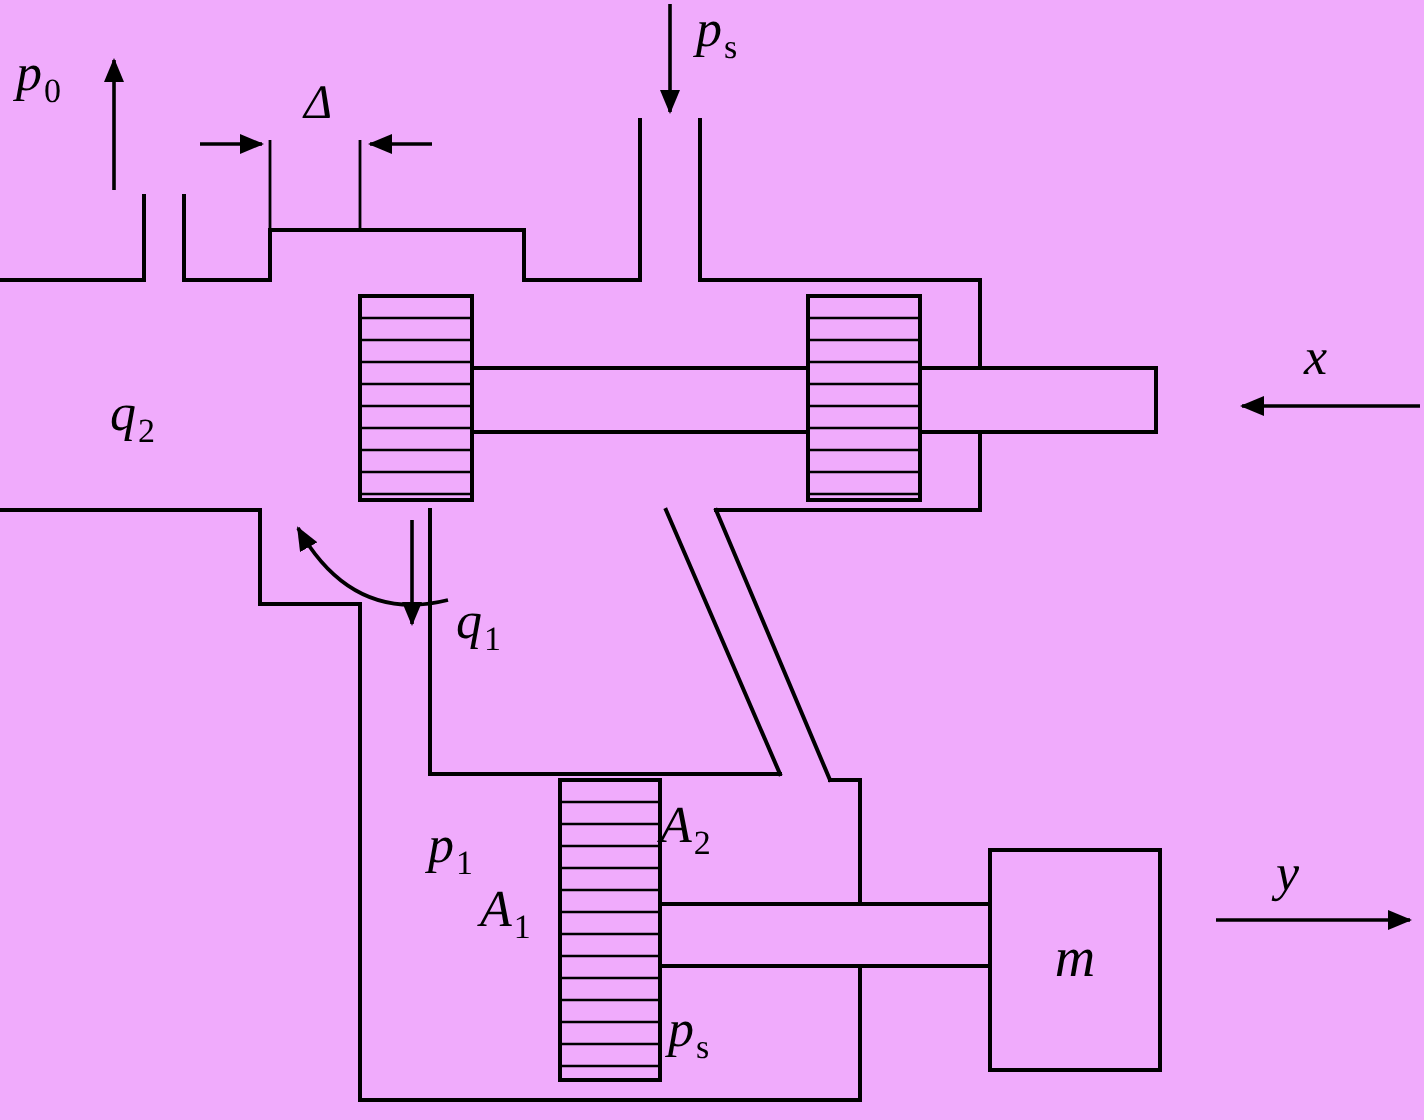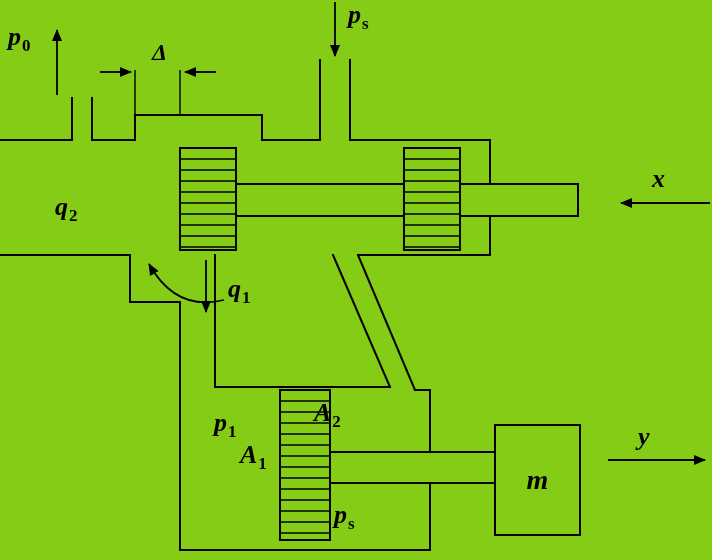--- a/index.html
+++ b/index.html
@@ -1,22 +1,21 @@
 <!DOCTYPE html>
 <html><head>
 <meta charset="utf-8">
 <style>
   html,body{margin:0;padding:0;background:#ffffff;}
   .stage{
     position:relative;
     width:712px;height:560px;
-    background:#84cc16;
+    background:#f0abfc;
     font-family:"Liberation Serif", serif;
     overflow:hidden;
-    font-weight:bold;
   }
   .stage svg{position:absolute;left:0;top:0;}
   .outline{stroke:#000;stroke-width:2;fill:none;stroke-linecap:square;}
   .thin{stroke:#000;stroke-width:1.4;fill:none;}
   .arrowline{stroke:#000;stroke-width:1.8;fill:none;}
   .hatchg{stroke:#000;stroke-width:1.3;fill:none;}
   .hatchg rect{stroke-width:2;}
   .lbl{
     position:absolute;
     color:#000;
@@ -136,29 +135,29 @@
   </div>
 
   <div class="lbl" style="left:55px;top:194px">
     <span>q</span><span class="sub">2</span>
   </div>
 
   <div class="lbl" style="left:652px;top:166px">
     <span>x</span>
   </div>
 
-  <div class="lbl" style="left:228px;top:276px">
+  <div class="lbl" style="left:228px;top:298px">
     <span>q</span><span class="sub">1</span>
   </div>
 
   <div class="lbl" style="left:214px;top:410px">
     <span>p</span><span class="sub">1</span>
   </div>
 
-  <div class="lbl" style="left:314px;top:400px">
+  <div class="lbl" style="left:330px;top:400px">
     <span>A</span><span class="sub">2</span>
   </div>
 
   <div class="lbl" style="left:240px;top:442px">
     <span>A</span><span class="sub">1</span>
   </div>
 
   <div class="mass-lbl">
     <span>m</span>
   </div>

